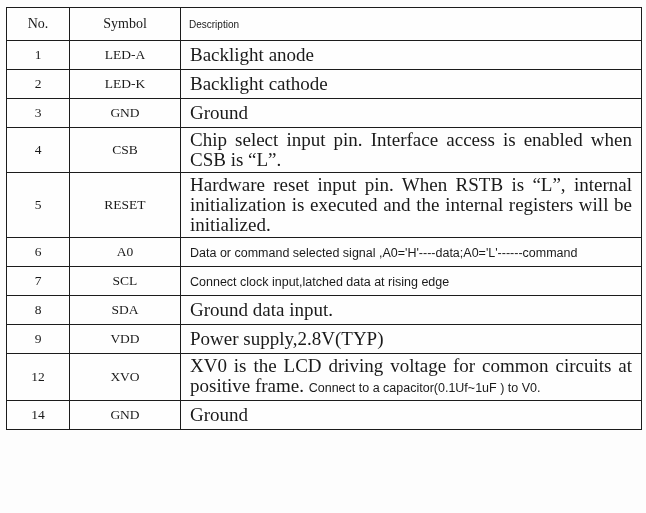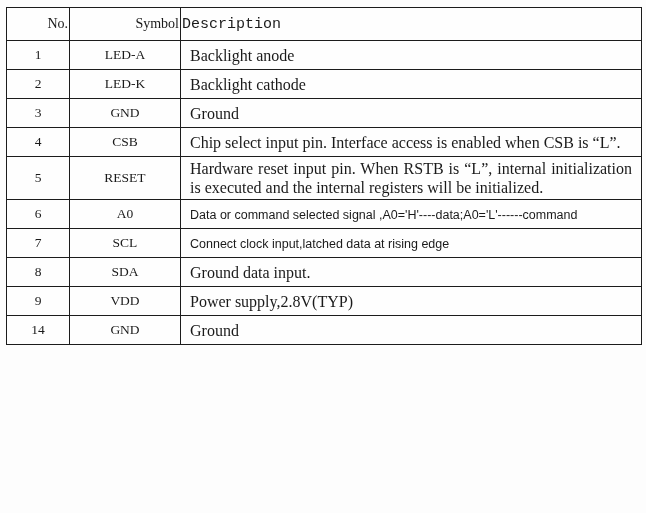--- a/index.html
+++ b/index.html
@@ -34,44 +34,44 @@
   }
   col.col-no { width: 63px; }
   col.col-symbol { width: 111px; }
   col.col-desc { width: 461px; }
 
   th.head-no, th.head-symbol {
     height: 33px;
     font-family: "Liberation Serif", serif;
     font-size: 14px;
     font-weight: normal;
-    text-align: right;
+    text-align: center;
   }
   th.head-desc {
     height: 33px;
-    font-family: Liberation Mono, monospace;
-    font-size: 15px;
+    font-family: Liberation Sans, sans-serif;
+    font-size: 10px;
     font-weight: normal;
     text-align: left;
-    padding: 0 1px;
+    padding: 0 8px;
   }
   td.cell-no, td.cell-symbol {
     height: 29px;
     font-family: "Liberation Serif", serif;
     font-size: 13.5px;
     text-align: center;
   }
   td.cell-desc {
     padding: 2px 9px;
     text-align: justify;
     line-height: 19px;
   }
   .seg-serif {
     font-family: "Liberation Serif", serif;
-    font-size: 16px;
+    font-size: 19px;
   }
   .seg-sans {
     font-family: "Liberation Sans", sans-serif;
     font-size: 12.5px;
     margin-top: 8px;
   }
 </style>
 </head>
 <body>
 
@@ -130,19 +130,24 @@
           <td class="cell-no">8</td>
           <td class="cell-symbol">SDA</td>
           <td class="cell-desc"><span class="seg-serif">Ground data input.</span></td>
         </tr>
         <tr>
           <td class="cell-no">9</td>
           <td class="cell-symbol">VDD</td>
           <td class="cell-desc"><span class="seg-serif">Power supply,2.8V(TYP)</span></td>
         </tr>
         <tr>
+          <td class="cell-no">12</td>
+          <td class="cell-symbol">XVO</td>
+          <td class="cell-desc"><span class="seg-serif">XV0 is the LCD driving voltage for common circuits at positive frame. </span><span class="seg-sans">Connect to a capacitor(0.1Uf~1uF ) to V0.</span></td>
+        </tr>
+        <tr>
           <td class="cell-no">14</td>
           <td class="cell-symbol">GND</td>
           <td class="cell-desc"><span class="seg-serif">Ground</span></td>
         </tr>
       </tbody>
   </table>
 </div>
 
 </body></html>

